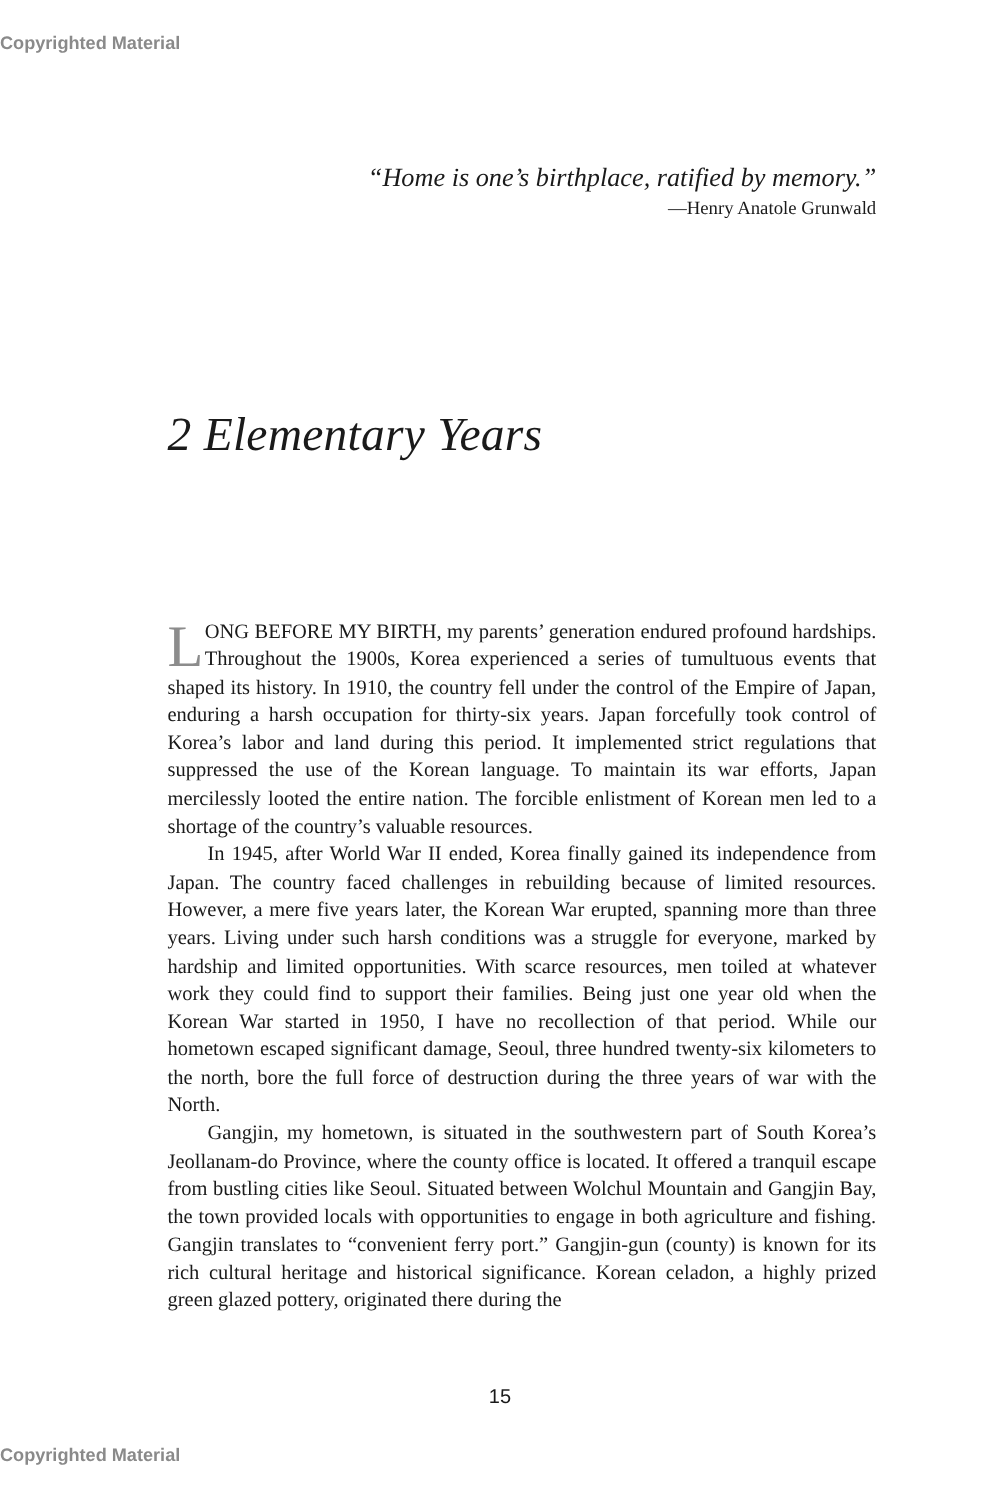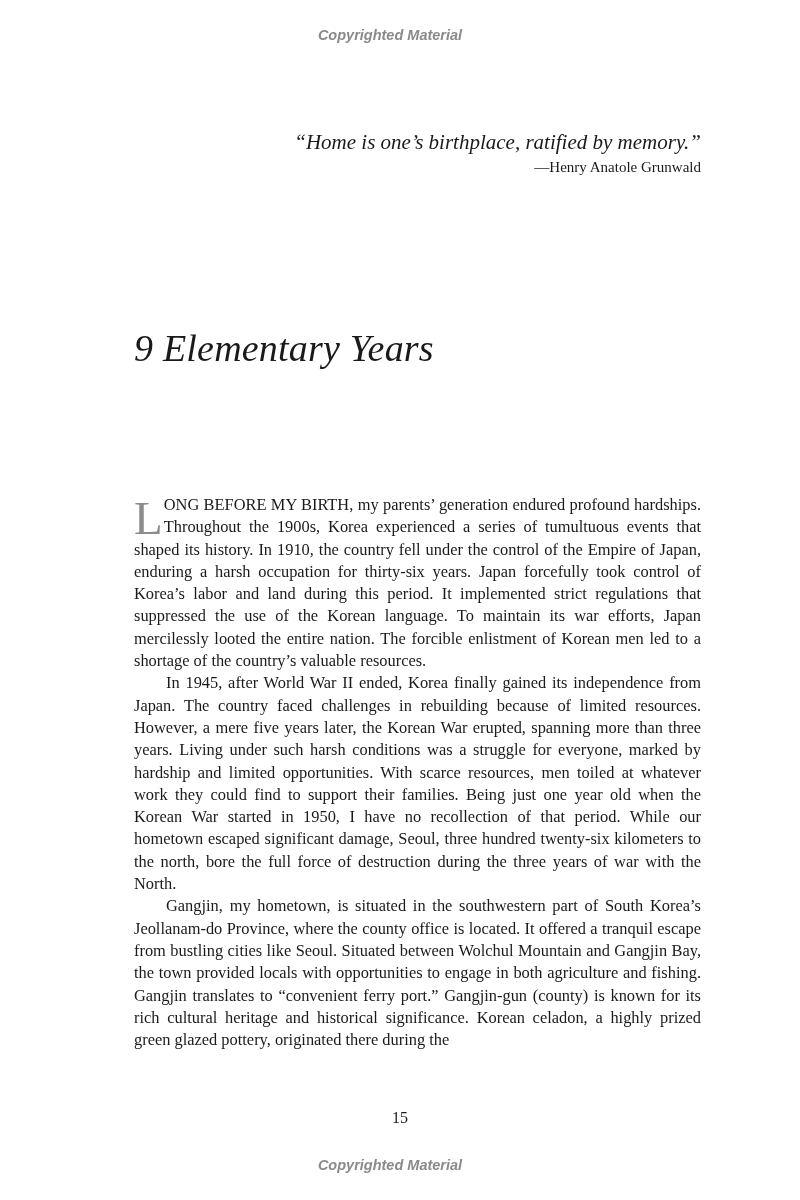--- a/index.html
+++ b/index.html
@@ -1,21 +1,20 @@
 <!DOCTYPE html>
 <html><head>
 <meta charset="utf-8">
 <style>
   html, body { margin: 0; padding: 0; background: #ffffff; }
   body { width: 800px; height: 1200px; position: relative; overflow: hidden; }
   .watermark {
-    position: absolute; left: 0; width: 780px; text-align: center;
+    position: absolute; left: 0; width: 780px; 
     font-family: "Liberation Sans", sans-serif; font-size: 14.5px; font-weight: bold;
     color: #8a8a8a;
-    font-style: italic;
   }
   .wm-top { top: 27px; }
   .wm-bottom { top: 1157px; }
   .epigraph-quote {
     position: absolute; top: 130px; right: 99px;
     font-family: "Liberation Serif", serif; font-style: italic; font-size: 21px; color: #1a1a1a;
     white-space: nowrap;
   }
   .epigraph-attr {
     position: absolute; top: 159px; right: 99px;
@@ -33,32 +32,32 @@
     text-align: justify;
   }
   .body-text p { margin: 0; text-indent: 32px; }
   .body-text p.first { text-indent: 0; }
   .dropcap {
     float: left; font-size: 47px; line-height: 38px; color: #8c8c8c;
     margin: 5px 1px 0 0; padding: 0; font-family: "Liberation Serif", serif;
   }
   .page-number {
     position: absolute; top: 1109px; left: 0; width: 800px; text-align: center;
-    font-family: Liberation Serif, serif; font-size: 16px; color: #1a1a1a;
+    font-family: Liberation Sans, sans-serif; font-size: 16px; color: #1a1a1a;
   }
 </style>
 </head>
 <body>
 
 <div class="watermark wm-top">Copyrighted Material</div>
 
 <div class="epigraph-quote">“Home is one’s birthplace, ratified by memory.”</div>
 <div class="epigraph-attr">—Henry Anatole Grunwald</div>
 
-<h1 class="chapter-title">9 Elementary Years</h1>
+<h1 class="chapter-title">2 Elementary Years</h1>
 
 <div class="body-text">
   <p class="first"><span class="dropcap">L</span><span class="lead-in">ONG BEFORE MY BIRTH,</span><span> my parents’ generation endured profound hardships. Throughout the 1900s, Korea experienced a series of tumultuous events that shaped its history. In 1910, the country fell under the control of the Empire of Japan, enduring a harsh occupation for thirty-six years. Japan forcefully took control of Korea’s labor and land during this period. It implemented strict regulations that suppressed the use of the Korean language. To maintain its war efforts, Japan mercilessly looted the entire nation. The forcible enlistment of Korean men led to a shortage of the country’s valuable resources.</span></p>
   <p>In 1945, after World War II ended, Korea finally gained its independence from Japan. The country faced challenges in rebuilding because of limited resources. However, a mere five years later, the Korean War erupted, spanning more than three years. Living under such harsh conditions was a struggle for everyone, marked by hardship and limited opportunities. With scarce resources, men toiled at whatever work they could find to support their families. Being just one year old when the Korean War started in 1950, I have no recollection of that period. While our hometown escaped significant damage, Seoul, three hundred twenty-six kilometers to the north, bore the full force of destruction during the three years of war with the North.</p>
   <p>Gangjin, my hometown, is situated in the southwestern part of South Korea’s Jeollanam-do Province, where the county office is located. It offered a tranquil escape from bustling cities like Seoul. Situated between Wolchul Mountain and Gangjin Bay, the town provided locals with opportunities to engage in both agriculture and fishing. Gangjin translates to “convenient ferry port.” Gangjin-gun (county) is known for its rich cultural heritage and historical significance. Korean celadon, a highly prized green glazed pottery, originated there during the</p>
 </div>
 
 <div class="page-number">15</div>
 
 <div class="watermark wm-bottom">Copyrighted Material</div>

